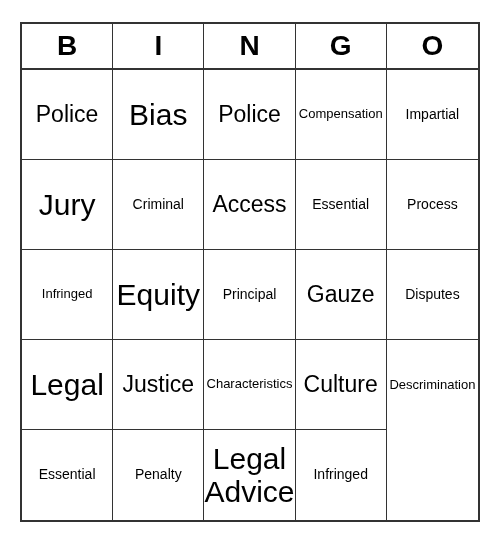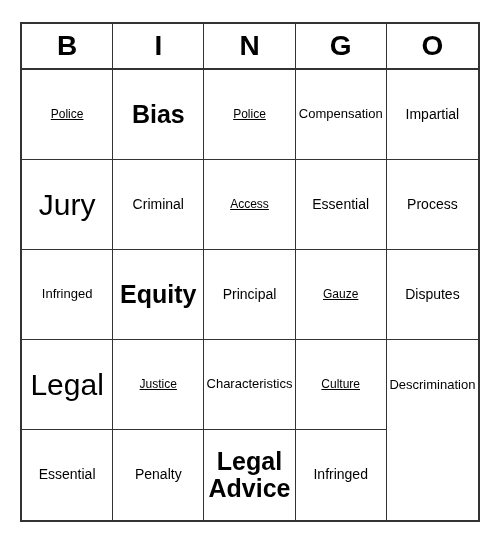--- a/index.html
+++ b/index.html
@@ -64,22 +64,22 @@
 
     .bingo-cell:nth-last-child(-n+5) {
       border-bottom: none;
     }
 
     .cell-text {
       line-height: 1.1;
     }
 
     .size-xl { font-size: 30px; font-weight: normal; }
-    .size-lg { font-size: 25px; font-weight: bold; }
-    .size-md { font-size: 12px; text-decoration: underline; }
+    .size-lg { font-size: 30px; font-weight: normal; }
+    .size-md { font-size: 23px; }
     .size-sm { font-size: 14px; }
     .size-xs { font-size: 13px; }
   </style>
 </head>
 <body>
 
 <div class="bingo-card">
   <div class="bingo-header">
   <div class="bingo-header-cell">B</div>
       <div class="bingo-header-cell">I</div>

